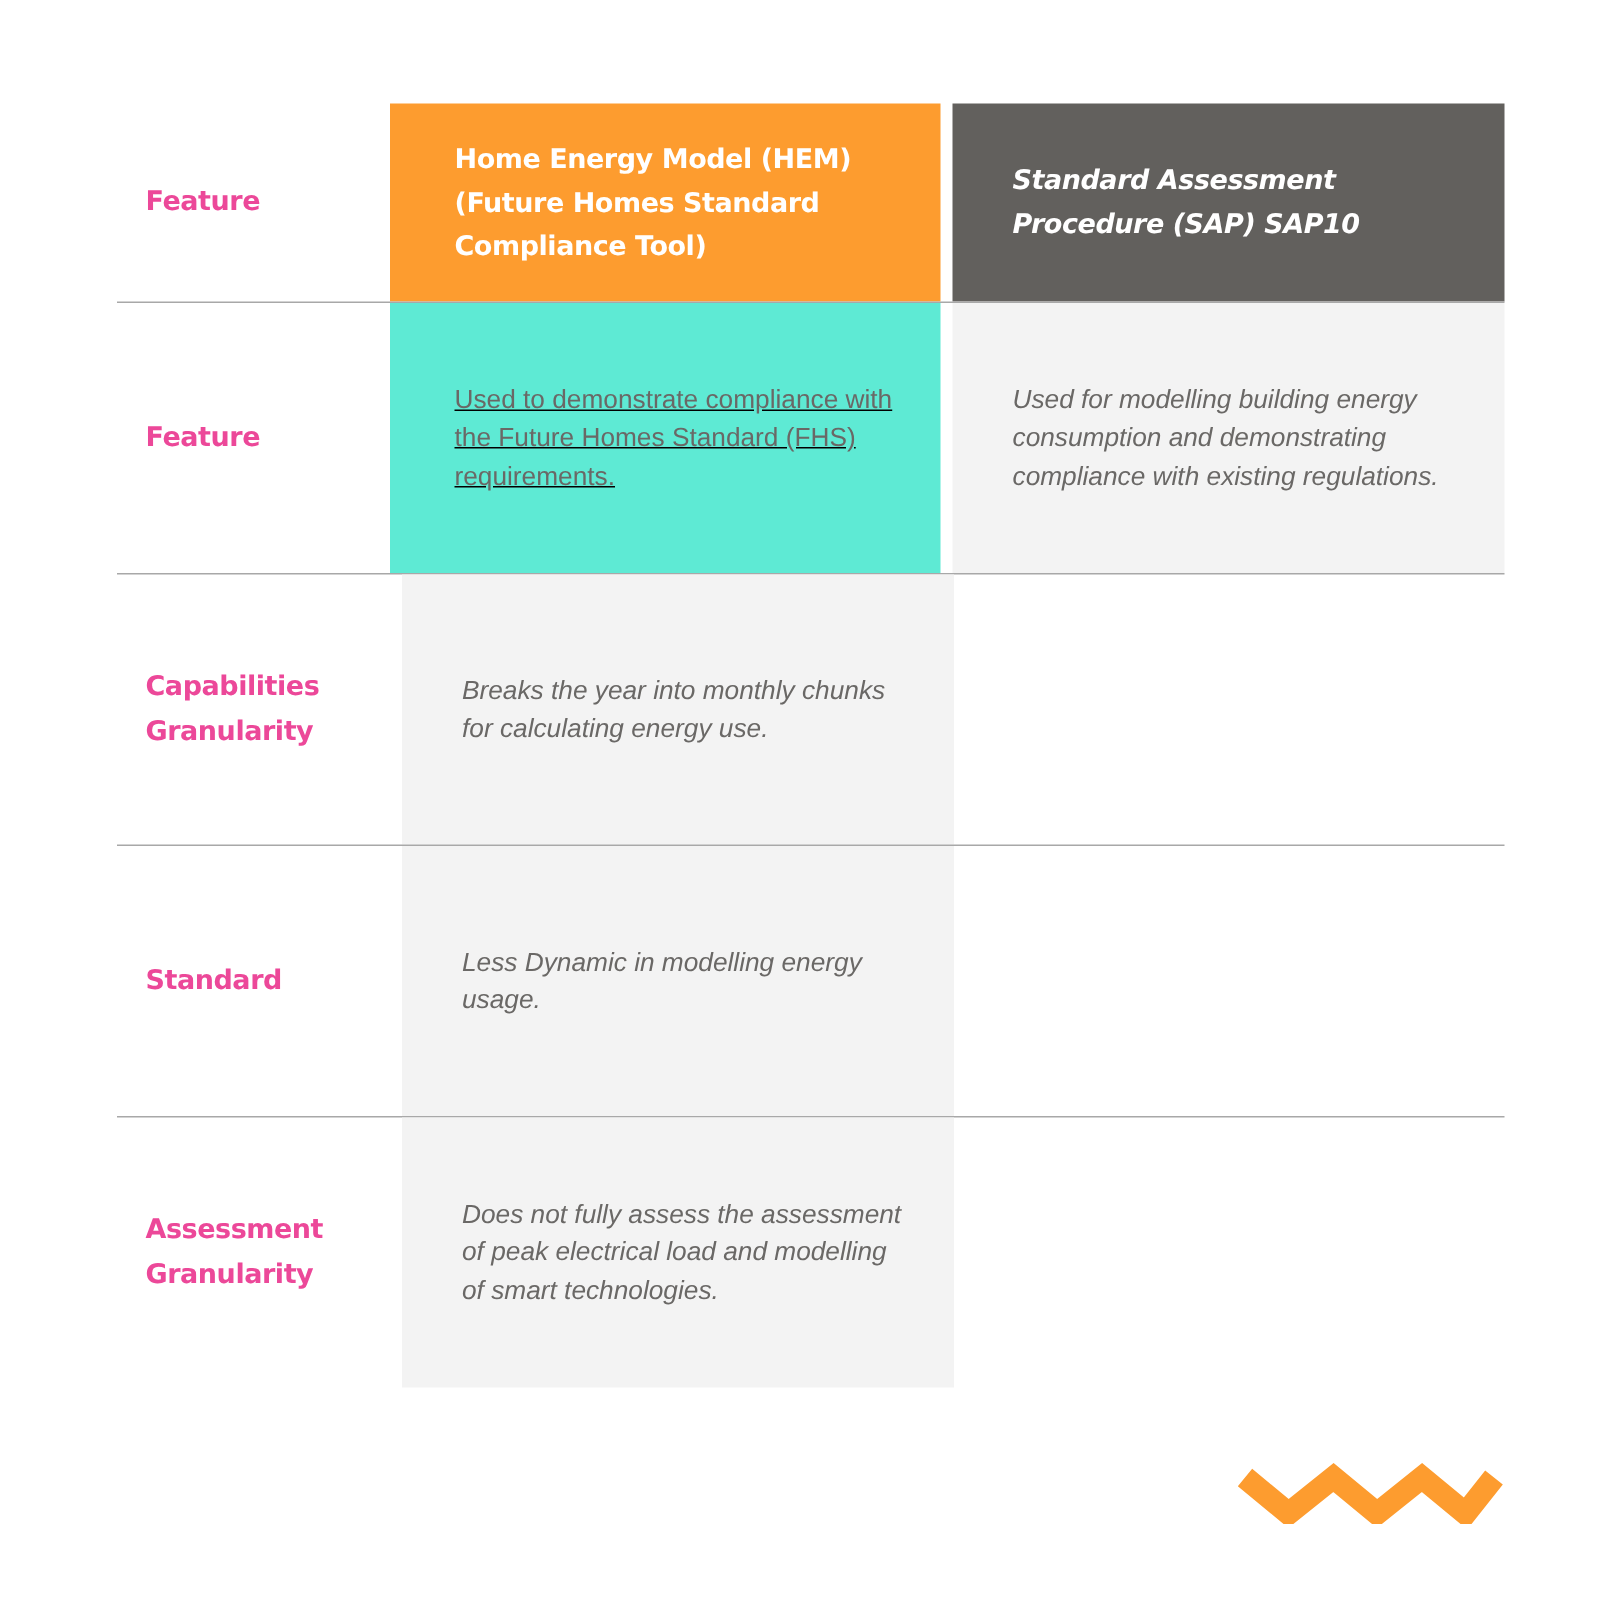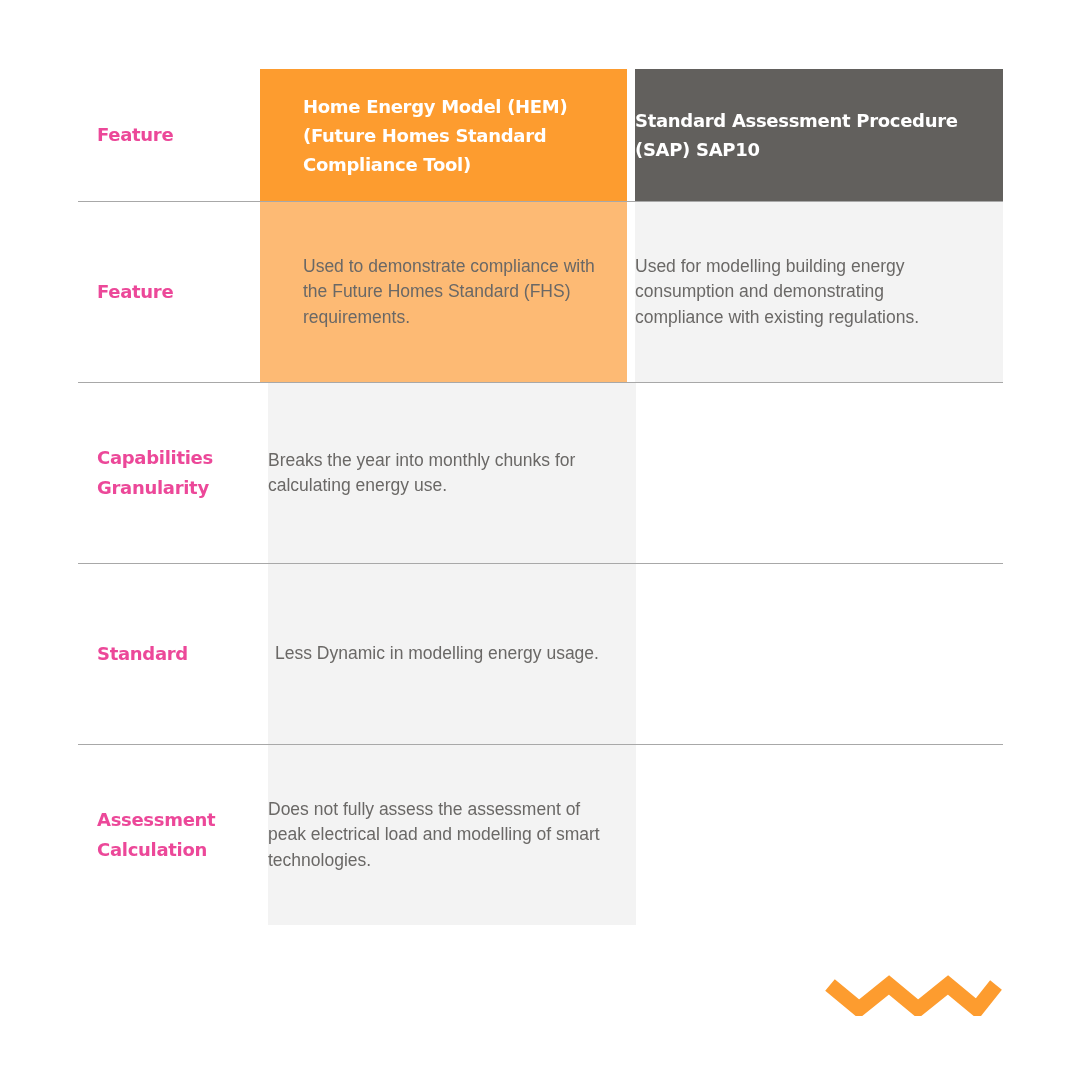--- a/index.html
+++ b/index.html
@@ -4,24 +4,24 @@
   <style>
     html, body { margin: 0; padding: 0; }
     body { width: 1080px; height: 1080px; background: #ffffff; position: relative; overflow: hidden; font-family: "Liberation Sans", sans-serif; }
     .table { position: absolute; left: 78px; top: 69px; width: 925px; }
     .row { display: flex; position: relative; }
     .row.body { height: 181px; border-top: 1.5px solid #a8a8a8; box-sizing: border-box; }
     .row.head { height: 132px; }
     .c0 { width: 182px; display: flex; align-items: center; padding-left: 19px; box-sizing: border-box; }
     .c1 { width: 367px; display: flex; align-items: center; padding-left: 43px; padding-right: 26px; box-sizing: border-box; }
     .gap { width: 8px; }
-    .c2 { width: 368px; display: flex; align-items: center; padding-right: 30px; box-sizing: border-box; }
+    .c2 { width: 368px; display: flex; align-items: center; padding-left: 40px; padding-right: 30px; box-sizing: border-box; font-style: italic; }
     .head .c1 { background: #fd9c2f; color: #ffffff; }
     .head .c2 { background: #62605d; color: #ffffff; }
-    .body .c1 { background: #fdba74; }
+    .body .c1 { background: #5eead4; text-decoration: underline; }
     .body .c2 { background: #f3f3f3; justify-content: center; }
     .feature { font-family: "DejaVu Sans", sans-serif; font-weight: bold; font-size: 18px; line-height: 30px; color: #ec4899; letter-spacing: -0.3px; }
     .htext { font-family: "DejaVu Sans", sans-serif; font-weight: bold; font-size: 18px; line-height: 29px; letter-spacing: -0.3px; }
     .cell { font-size: 17.5px; line-height: 25.5px; color: #6a6866; }
     .zig { position: absolute; left: 822px; top: 970px; }
   </style>
 </head>
 <body>
 
 <div class="table">
@@ -66,21 +66,21 @@
         <span class="feature" style="width:130px">Standard</span>
       </div>
     <div class="gap"></div>
     <div class="c2">
         <span class="cell">Less Dynamic in modelling energy usage.</span>
       </div>
   </div>
 
   <div class="row body">
     <div class="c0">
-        <span class="feature" style="width:130px">Assessment Calculation</span>
+        <span class="feature" style="width:130px">Assessment Granularity</span>
       </div>
     <div class="gap"></div>
     <div class="c2">
         <span class="cell">Does not fully assess the assessment of peak electrical load and modelling of smart technologies.</span>
       </div>
   </div>
 </div>
 
 <svg class="zig" width="182" height="46" viewBox="0 0 182 46">
   <polyline points="8,15 37,39 67,15 96,39 126,15 155,39 174,15" fill="none" stroke="#fd9c2f" stroke-width="15" stroke-linejoin="miter" stroke-linecap="butt"></polyline>

